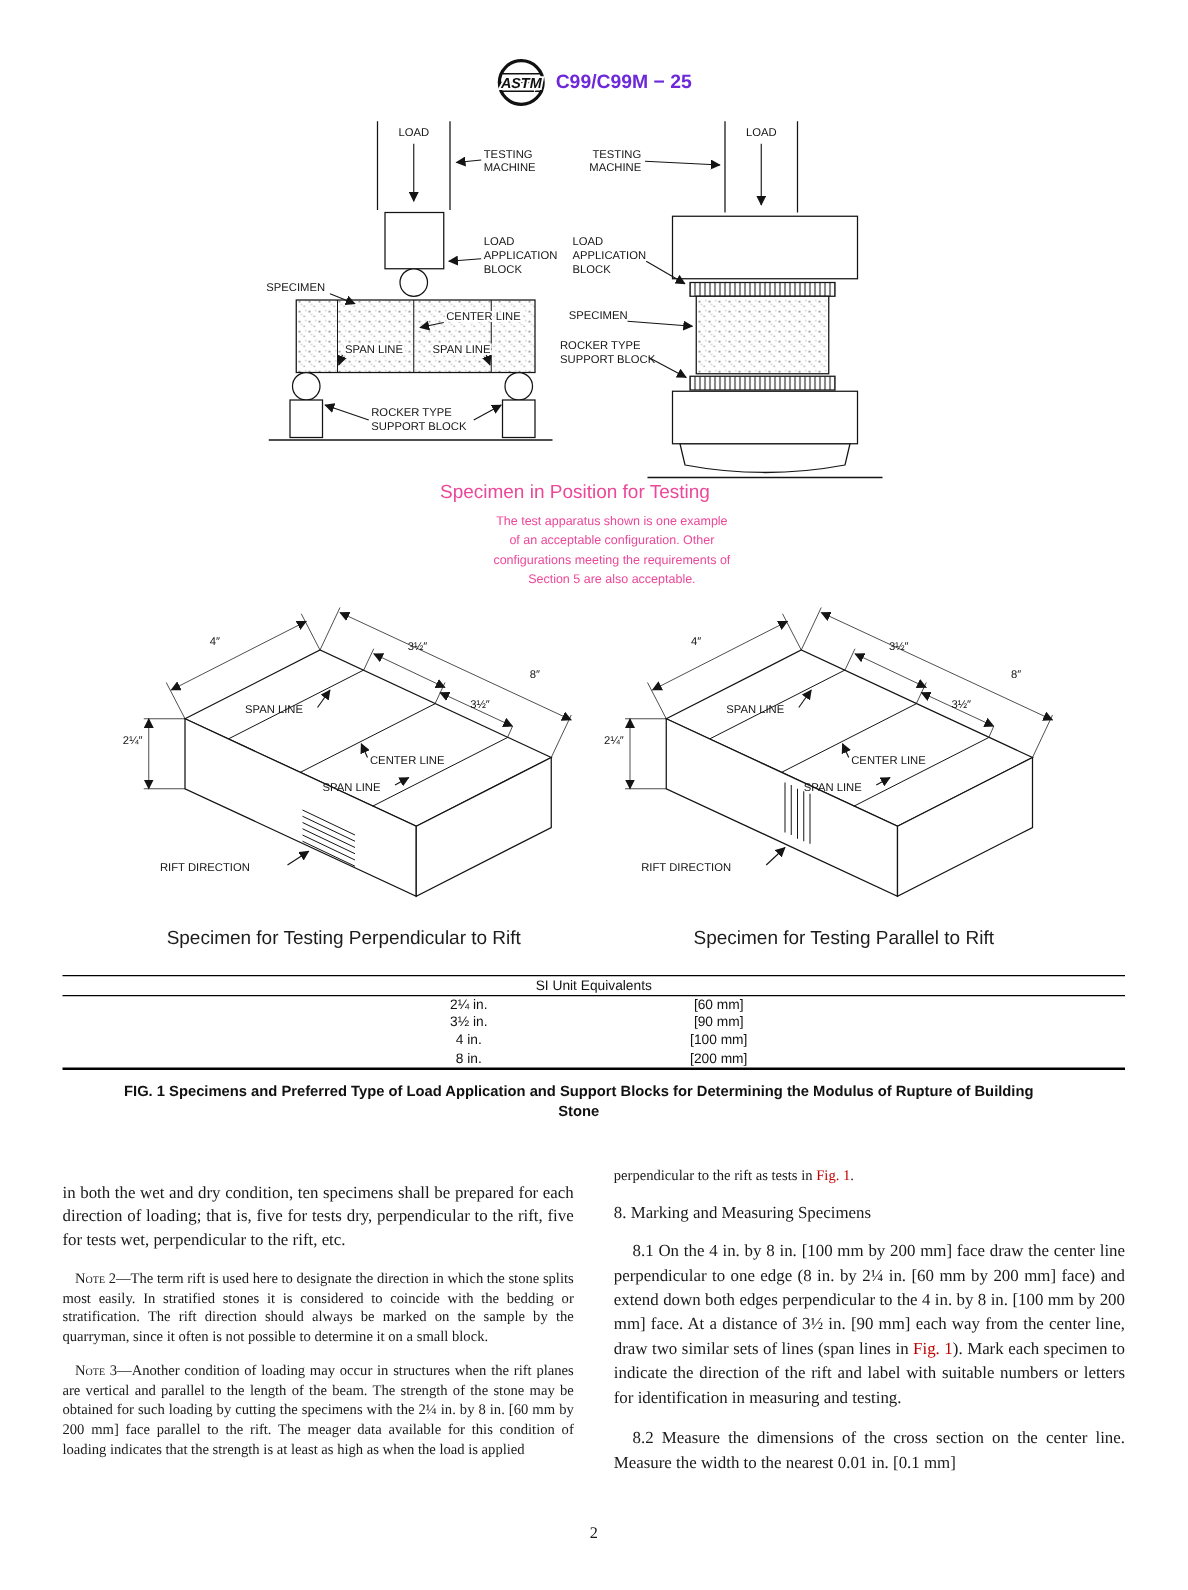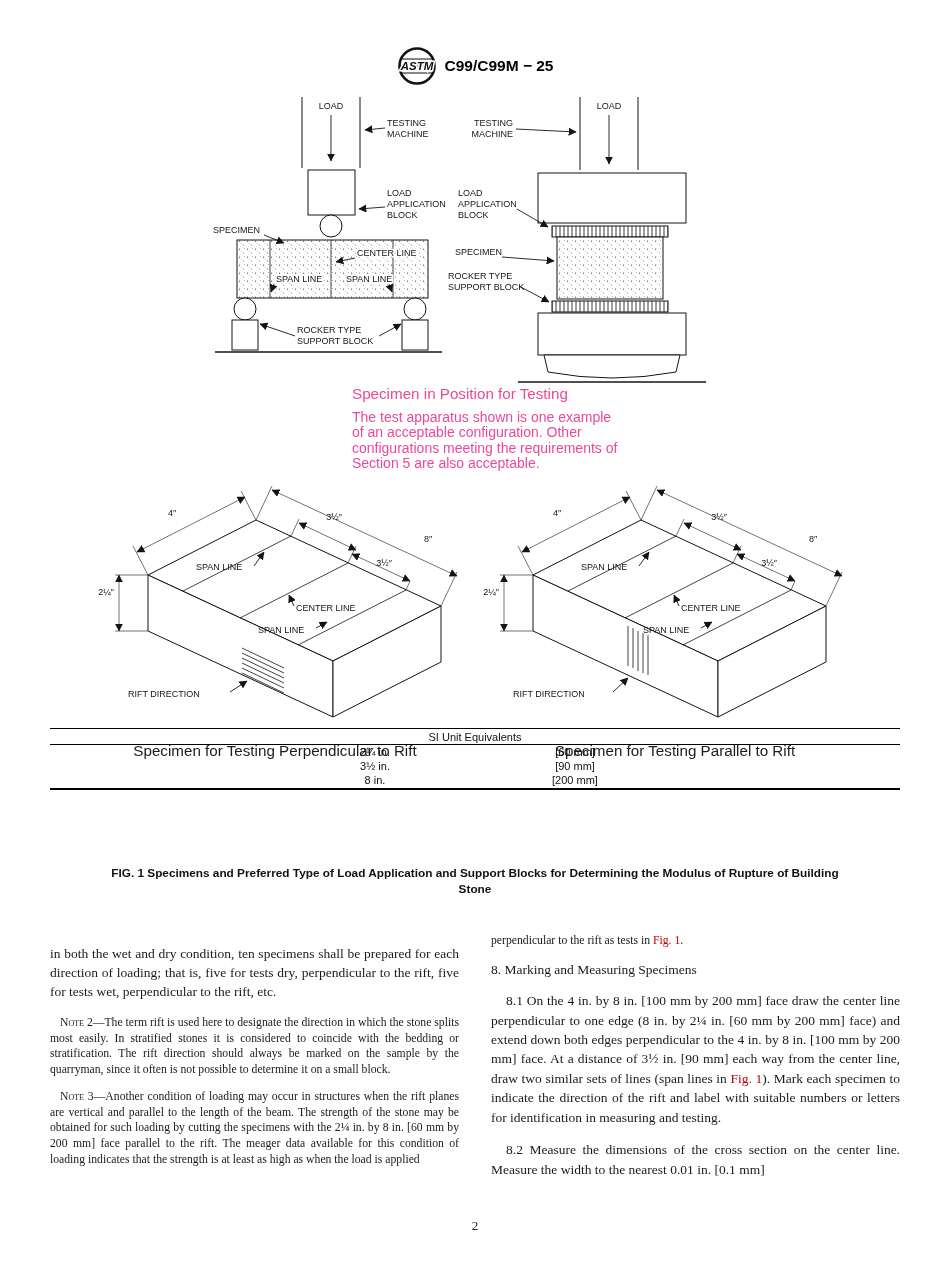--- a/index.html
+++ b/index.html
@@ -1,53 +1,53 @@
 <!DOCTYPE html>
 <html><head>
 <meta charset="utf-8">
 <style>
   html,body{margin:0;padding:0;background:#ffffff;}
   .page{position:relative;width:950px;height:1272px;background:#fff;font-family:"Liberation Serif",serif;color:#1a1a1a;overflow:hidden;}
 
   
   .header{position:absolute;top:46px;left:0;width:100%;display:flex;justify-content:center;align-items:center;gap:8px;}
-  .doc-code{font-family:"Liberation Sans",sans-serif;font-weight:700;font-size:15.5px;color:#000000;}
+  .doc-code{font-family:"Liberation Sans",sans-serif;font-weight:700;font-size:15.5px;color:#6d28d9;}
 
   
   svg.diagram{position:absolute;overflow:visible;}
   #apparatus{left:150px;top:95px;}
   #iso{left:0;top:480px;}
   .ln{stroke:#141414;stroke-width:1;fill:none;}
   .thin{stroke-width:0.8;}
   .xln{stroke-width:0.6;}
   .ldr{stroke-width:0.9;}
   svg text{stroke:none;}
   .dl{font-family:"Liberation Sans",sans-serif;font-size:9px;fill:#141414;}
   .dlh{font-family:"Liberation Sans",sans-serif;font-size:9px;fill:#141414;stroke:#fff;stroke-width:3px;paint-order:stroke;}
   .logot{font-family:"Liberation Sans",sans-serif;font-size:11.5px;font-weight:700;font-style:italic;fill:#111;stroke:#fff;stroke-width:3px;paint-order:stroke;}
 
   
   .pos-caption{position:absolute;left:352px;top:385px;width:275px;font-family:"Liberation Sans",sans-serif;color:#ec4899;}
   .pos-caption .t{font-size:15.2px;margin-bottom:8px;}
-  .pos-caption .l{font-size:14px;line-height:15.3px;}
+  .pos-caption .l{font-size:10px;line-height:15.3px;text-align:center;}
 
   
   .iso-cap{position:absolute;top:742px;font-family:"Liberation Sans",sans-serif;font-size:15.2px;text-align:center;color:#1c1c1c;}
   #cap-perp{left:80px;width:390px;}
   #cap-par{left:485px;width:380px;}
 
   
-  .si{position:absolute;left:50px;top:728px;width:850px;font-family:"Liberation Sans",sans-serif;font-size:11px;color:#111;border-top:1px solid #000;border-bottom:2px solid #000;}
+  .si{position:absolute;left:50px;top:780px;width:850px;font-family:"Liberation Sans",sans-serif;font-size:11px;color:#111;border-top:1px solid #000;border-bottom:2px solid #000;}
   .si .hd{text-align:center;padding:1.5px 0;border-bottom:1px solid #000;}
   .si .rw{display:flex;padding:1.1px 0;}
   .si .c1{margin-left:230px;width:190px;text-align:center;}
   .si .c2{width:210px;text-align:center;}
 
   
-  .figcap{position:absolute;left:50px;top:866px;width:850px;text-align:center;font-family:"Liberation Sans",sans-serif;font-weight:700;font-size:11.8px;line-height:15.5px;color:#111;}
+  .figcap{position:absolute;left:38px;top:866px;width:850px;text-align:center;font-family:"Liberation Sans",sans-serif;font-weight:700;font-size:11.8px;line-height:15.5px;color:#111;}
 
   
   .body-cols{position:absolute;left:50px;top:930px;width:850px;display:flex;gap:32px;}
   .col{width:409px;}
   .para{font-size:13.5px;line-height:19.4px;text-align:justify;}
   .ind{text-indent:15px;}
   .note{font-size:11.7px;line-height:15.6px;text-align:justify;margin-top:8px;text-indent:10px;}
   .note.cont{text-indent:0;margin-top:3px;}
   .sc{font-variant:small-caps;}
   .sect{font-family:"Liberation Serif",serif;font-weight:400;font-size:13.5px;margin:13px 0 9px;}
@@ -219,20 +219,24 @@
     <div class="hd">SI Unit Equivalents</div>
     <div class="rw">
       <div class="c1">2¼ in.</div>
       <div class="c2">[60 mm]</div>
     </div>
     <div class="rw">
       <div class="c1">3½ in.</div>
       <div class="c2">[90 mm]</div>
     </div>
     <div class="rw">
+      <div class="c1">4 in.</div>
+      <div class="c2">[100 mm]</div>
+    </div>
+    <div class="rw">
       <div class="c1">8 in.</div>
       <div class="c2">[200 mm]</div>
     </div>
   </div>
 
   <div class="figcap">
     <div>FIG. 1  Specimens and Preferred Type of Load Application and Support Blocks for Determining the Modulus of Rupture of Building</div>
     <div>Stone</div>
   </div>
 

